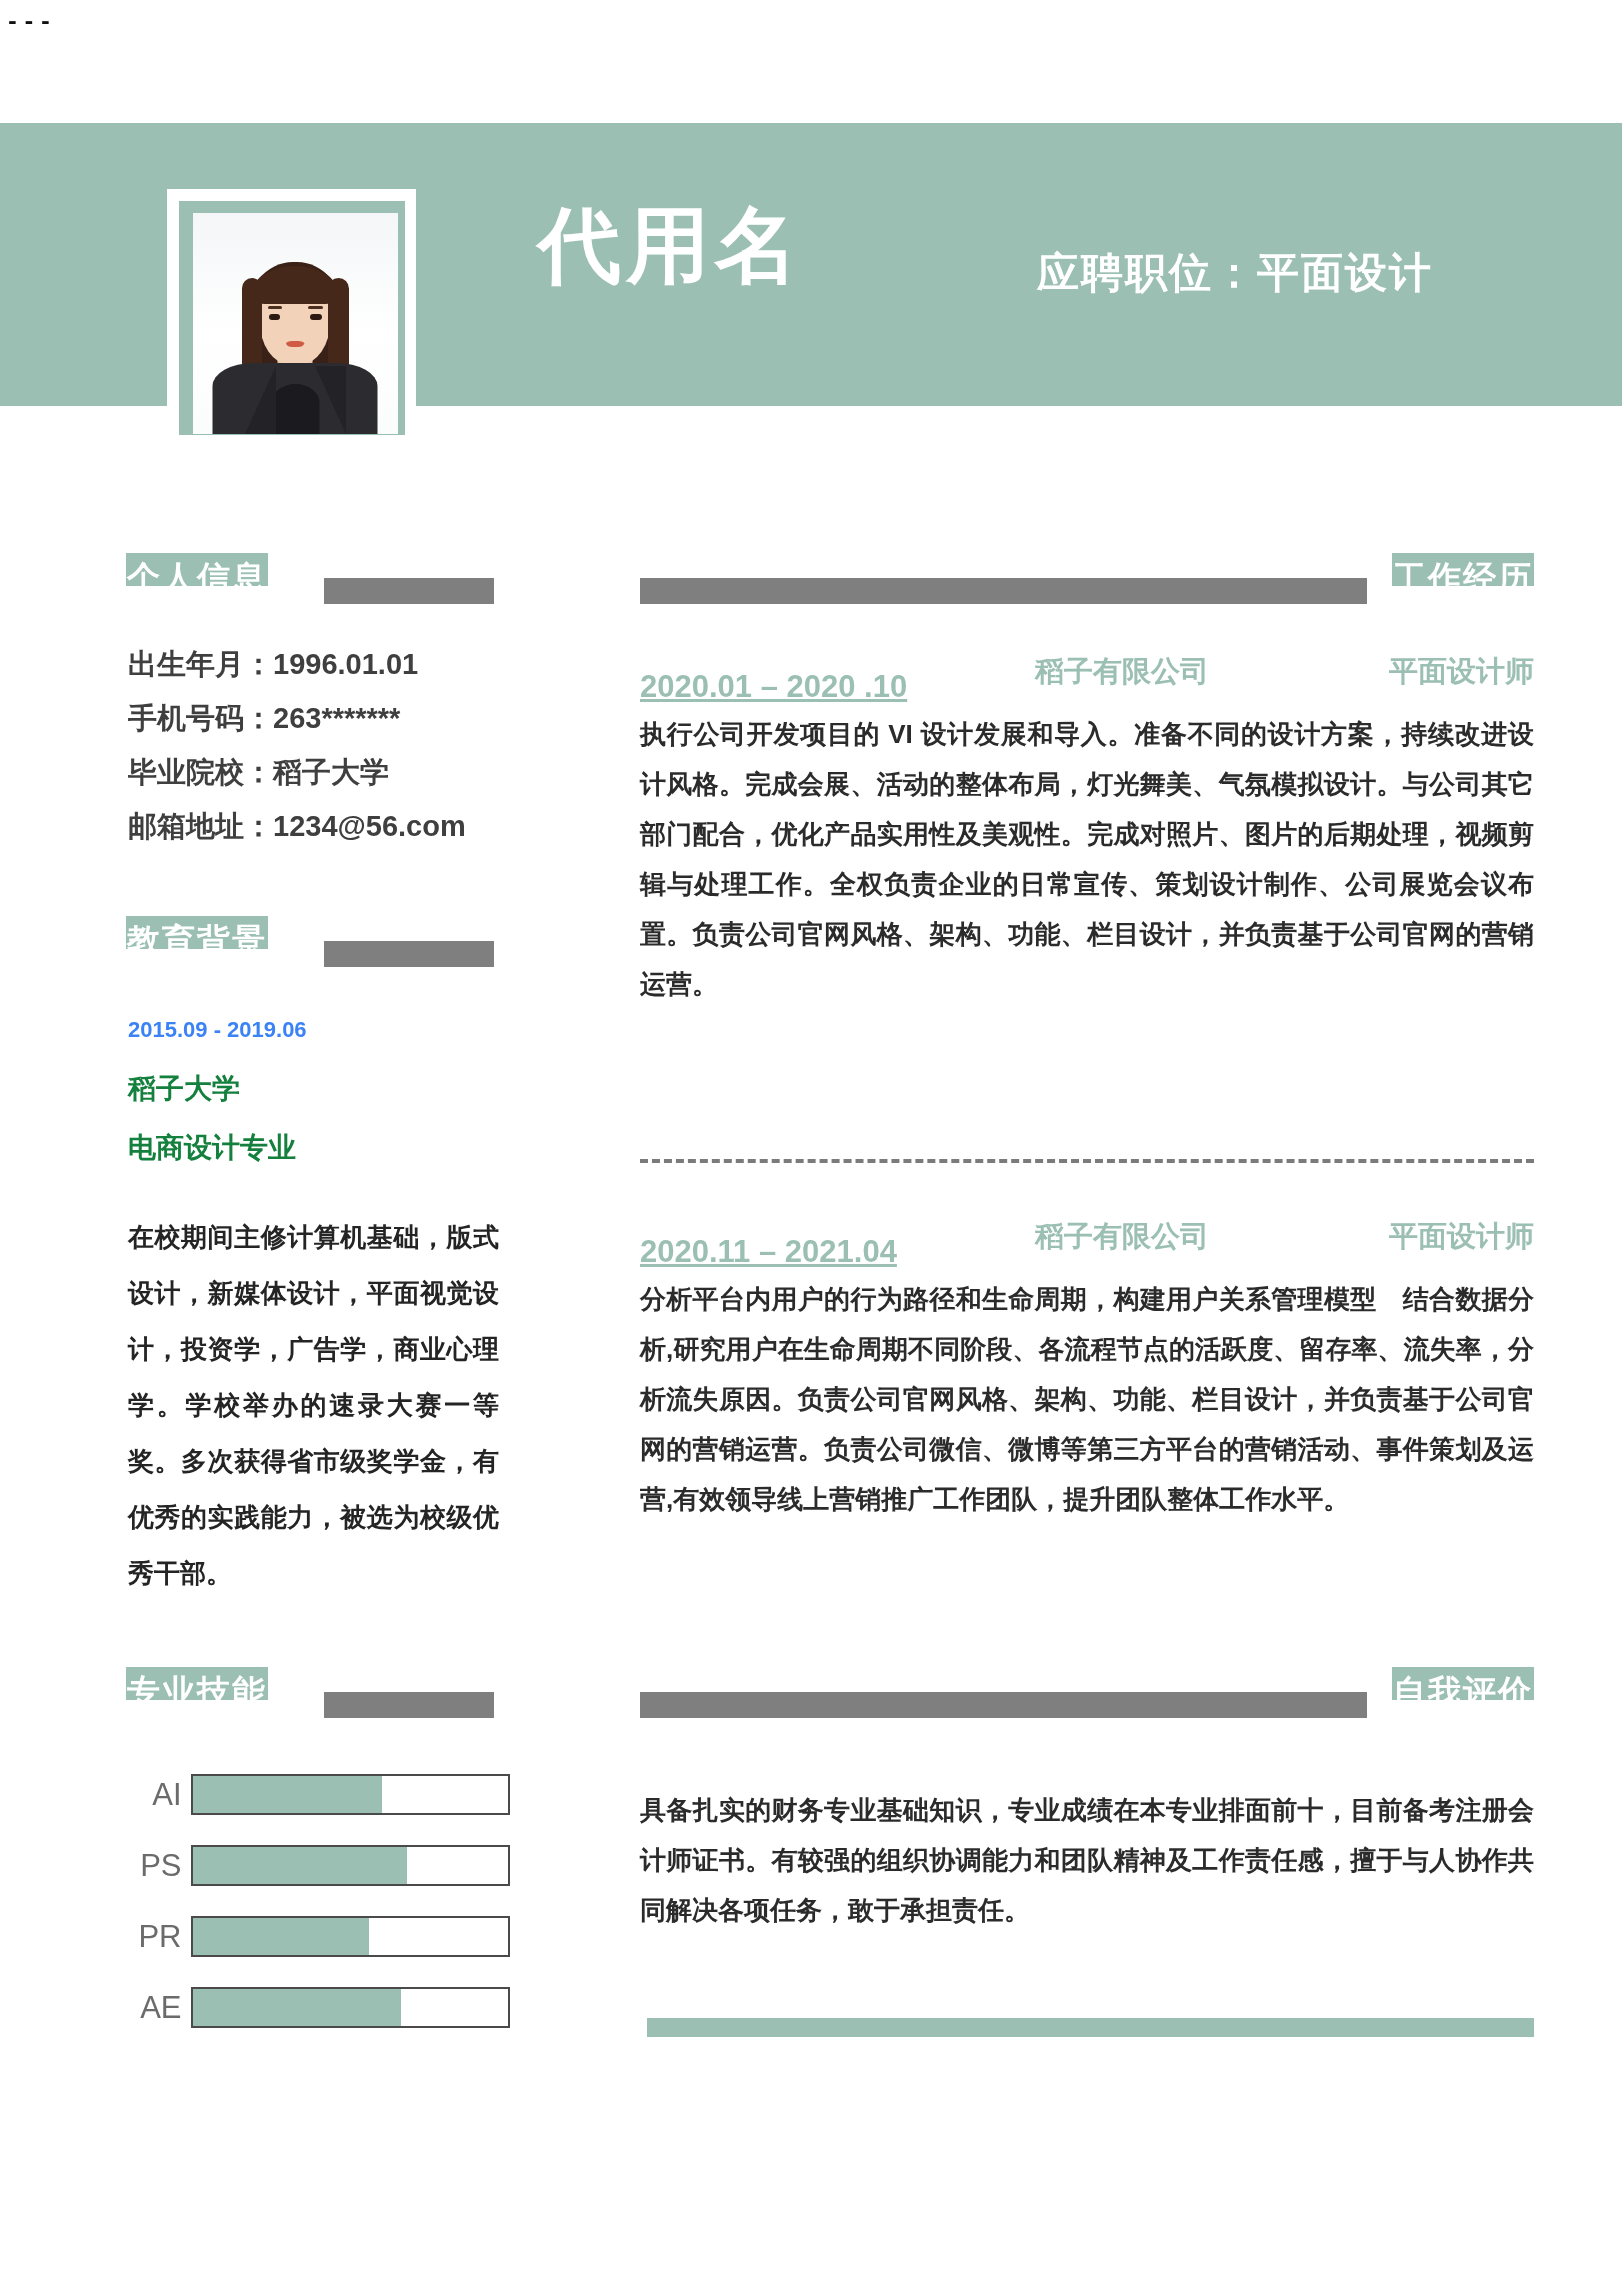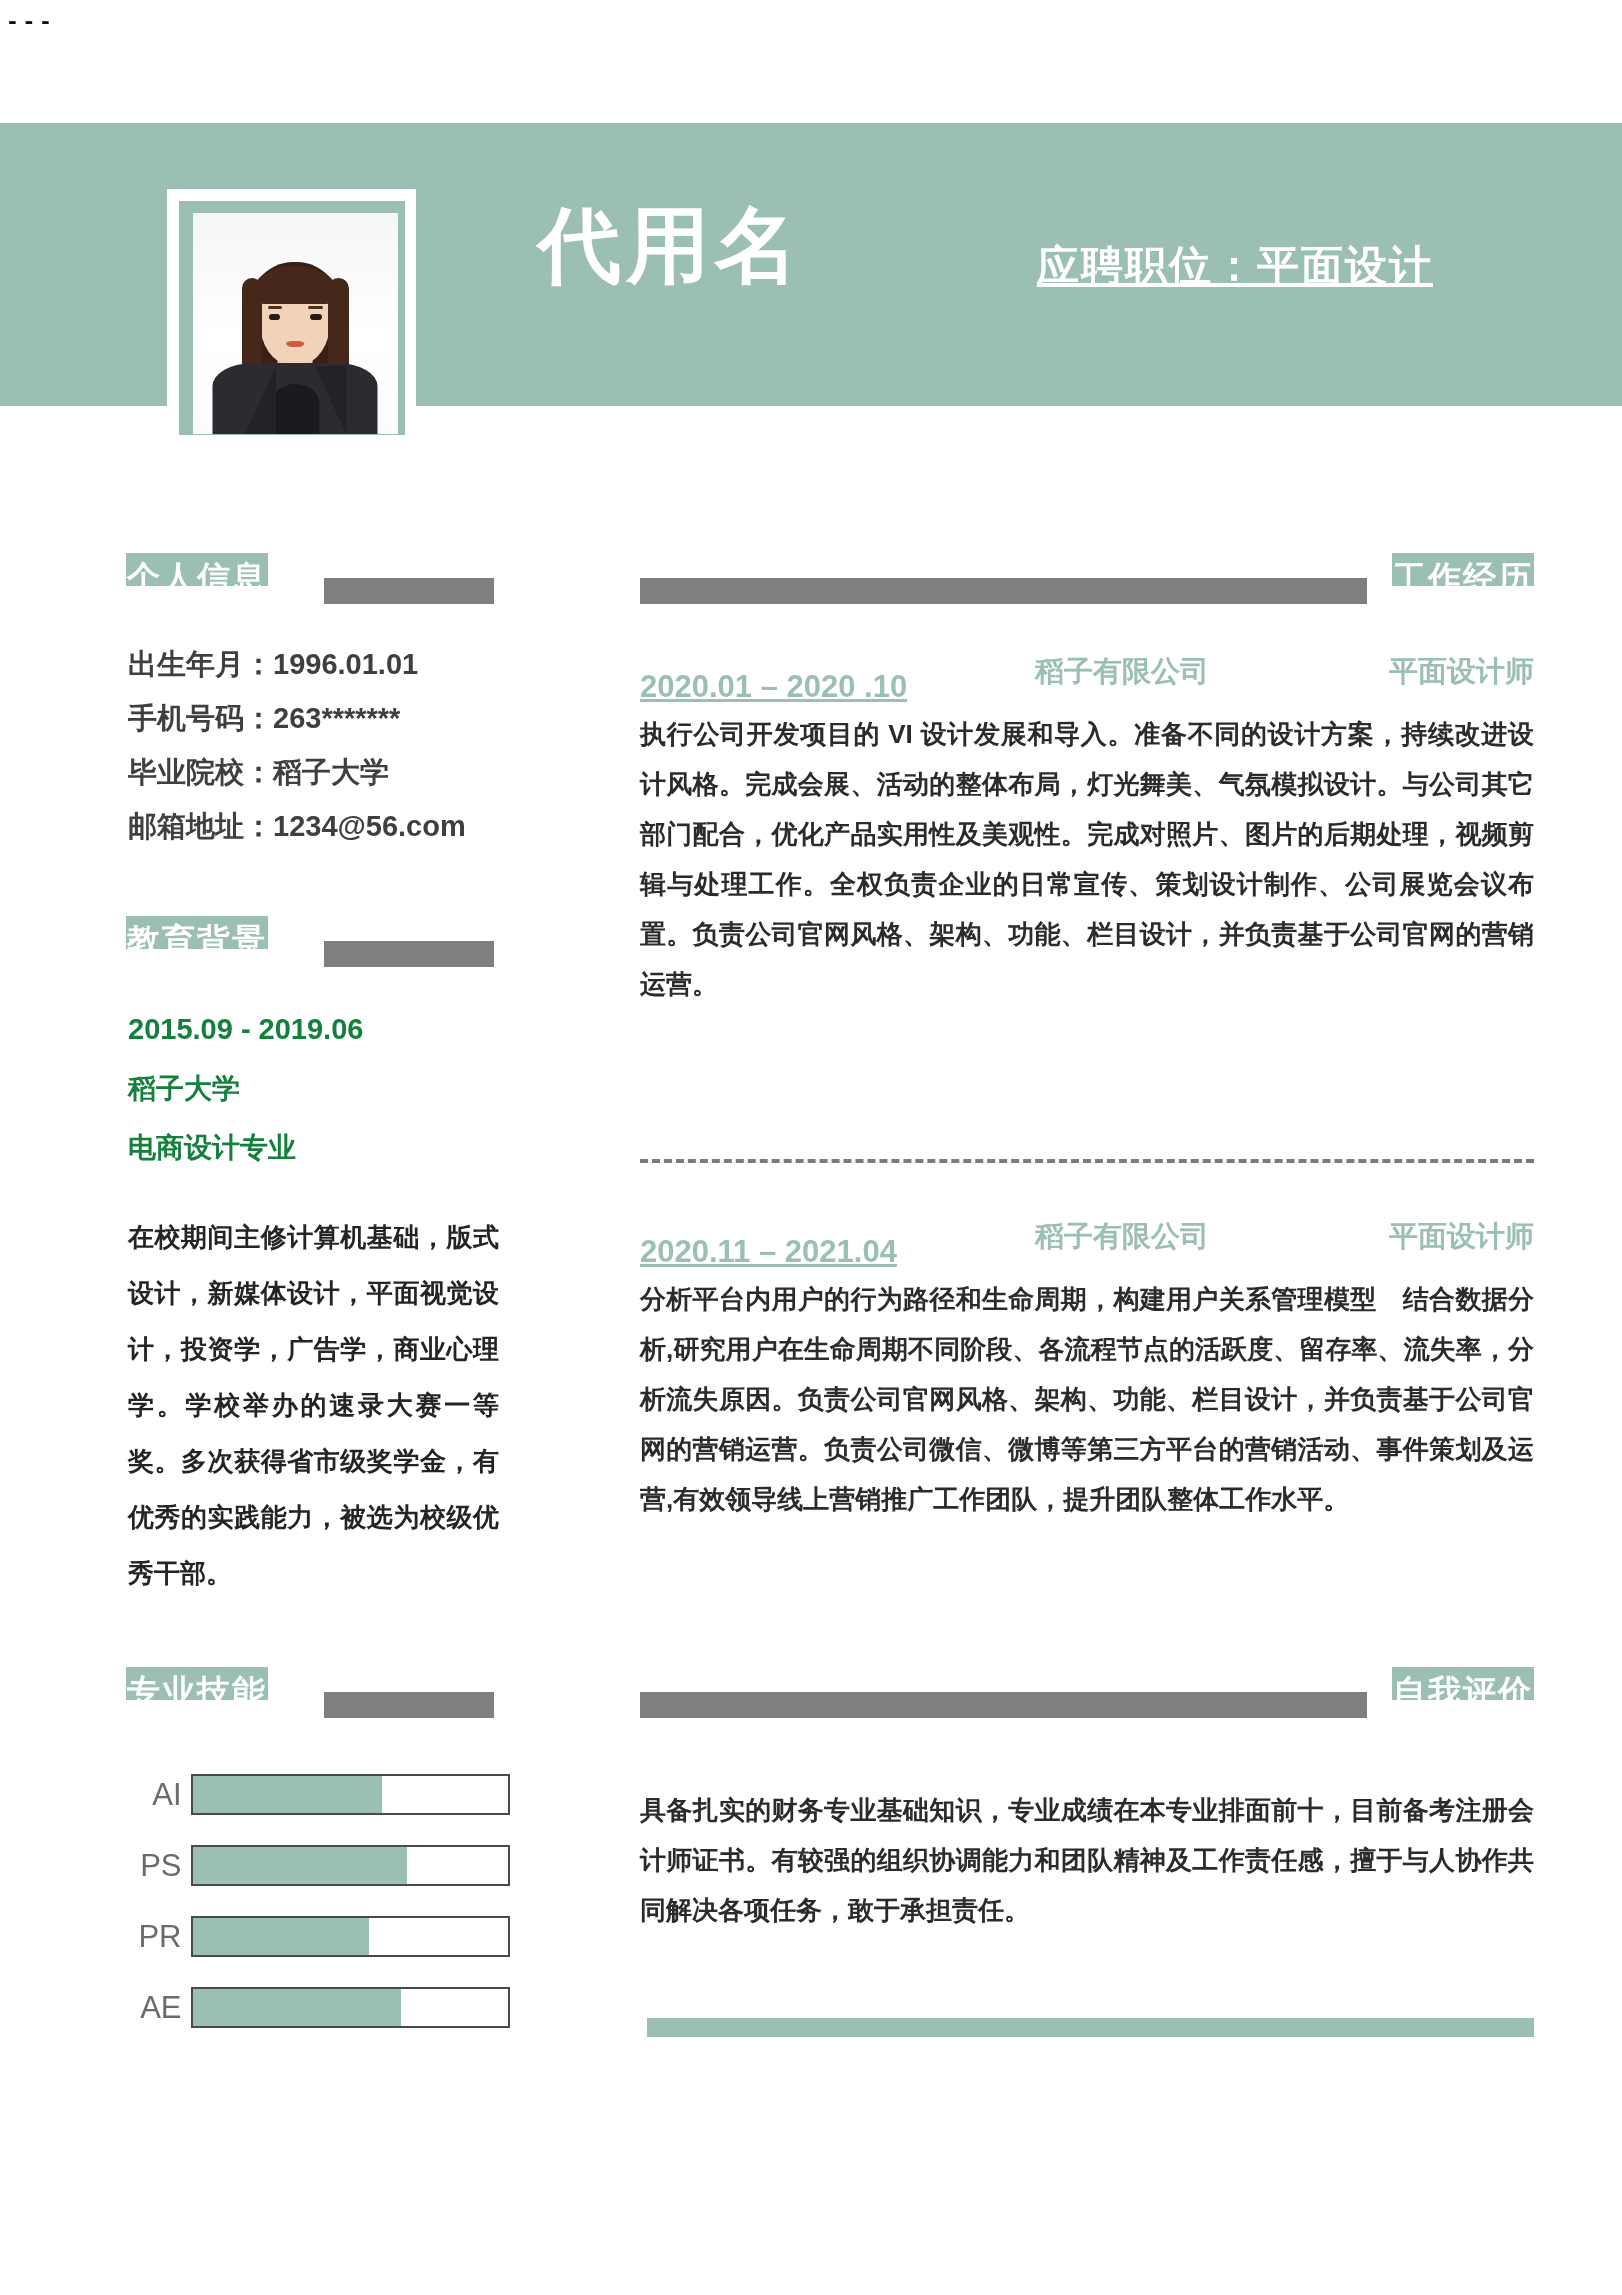--- a/index.html
+++ b/index.html
@@ -191,28 +191,27 @@
     font-size: 83px;
     line-height: 1;
     color: #ffffff;
     font-weight: 700;
     letter-spacing: 5.5px;
     white-space: nowrap;
   }
   .target-position {
     position: absolute;
     left: 1037px;
-    top: 245px;
+    top: 252px;
     font-size: 42px;
     line-height: 1;
     color: #ffffff;
     font-weight: 700;
     letter-spacing: 2px;
     white-space: nowrap;
-    text-decoration: underline;
   }
 
   
   .sec-head {
     position: absolute;
     height: 50px;
   }
   .sec-head .tab {
     position: absolute;
     top: 0;
@@ -261,23 +260,23 @@
     white-space: nowrap;
   }
 
   .edu-block {
     position: absolute;
     left: 128px;
     top: 1000px;
     width: 382px;
   }
   .edu-date {
-    font-size: 29px;
+    font-size: 22px;
     line-height: 59px;
-    color: #15803d;
+    color: #3b82f6;
     font-weight: 700;
   }
   .edu-school, .edu-major {
     font-size: 28px;
     line-height: 59px;
     color: #15803d;
     font-weight: 700;
   }
   .edu-desc {
     position: absolute;

